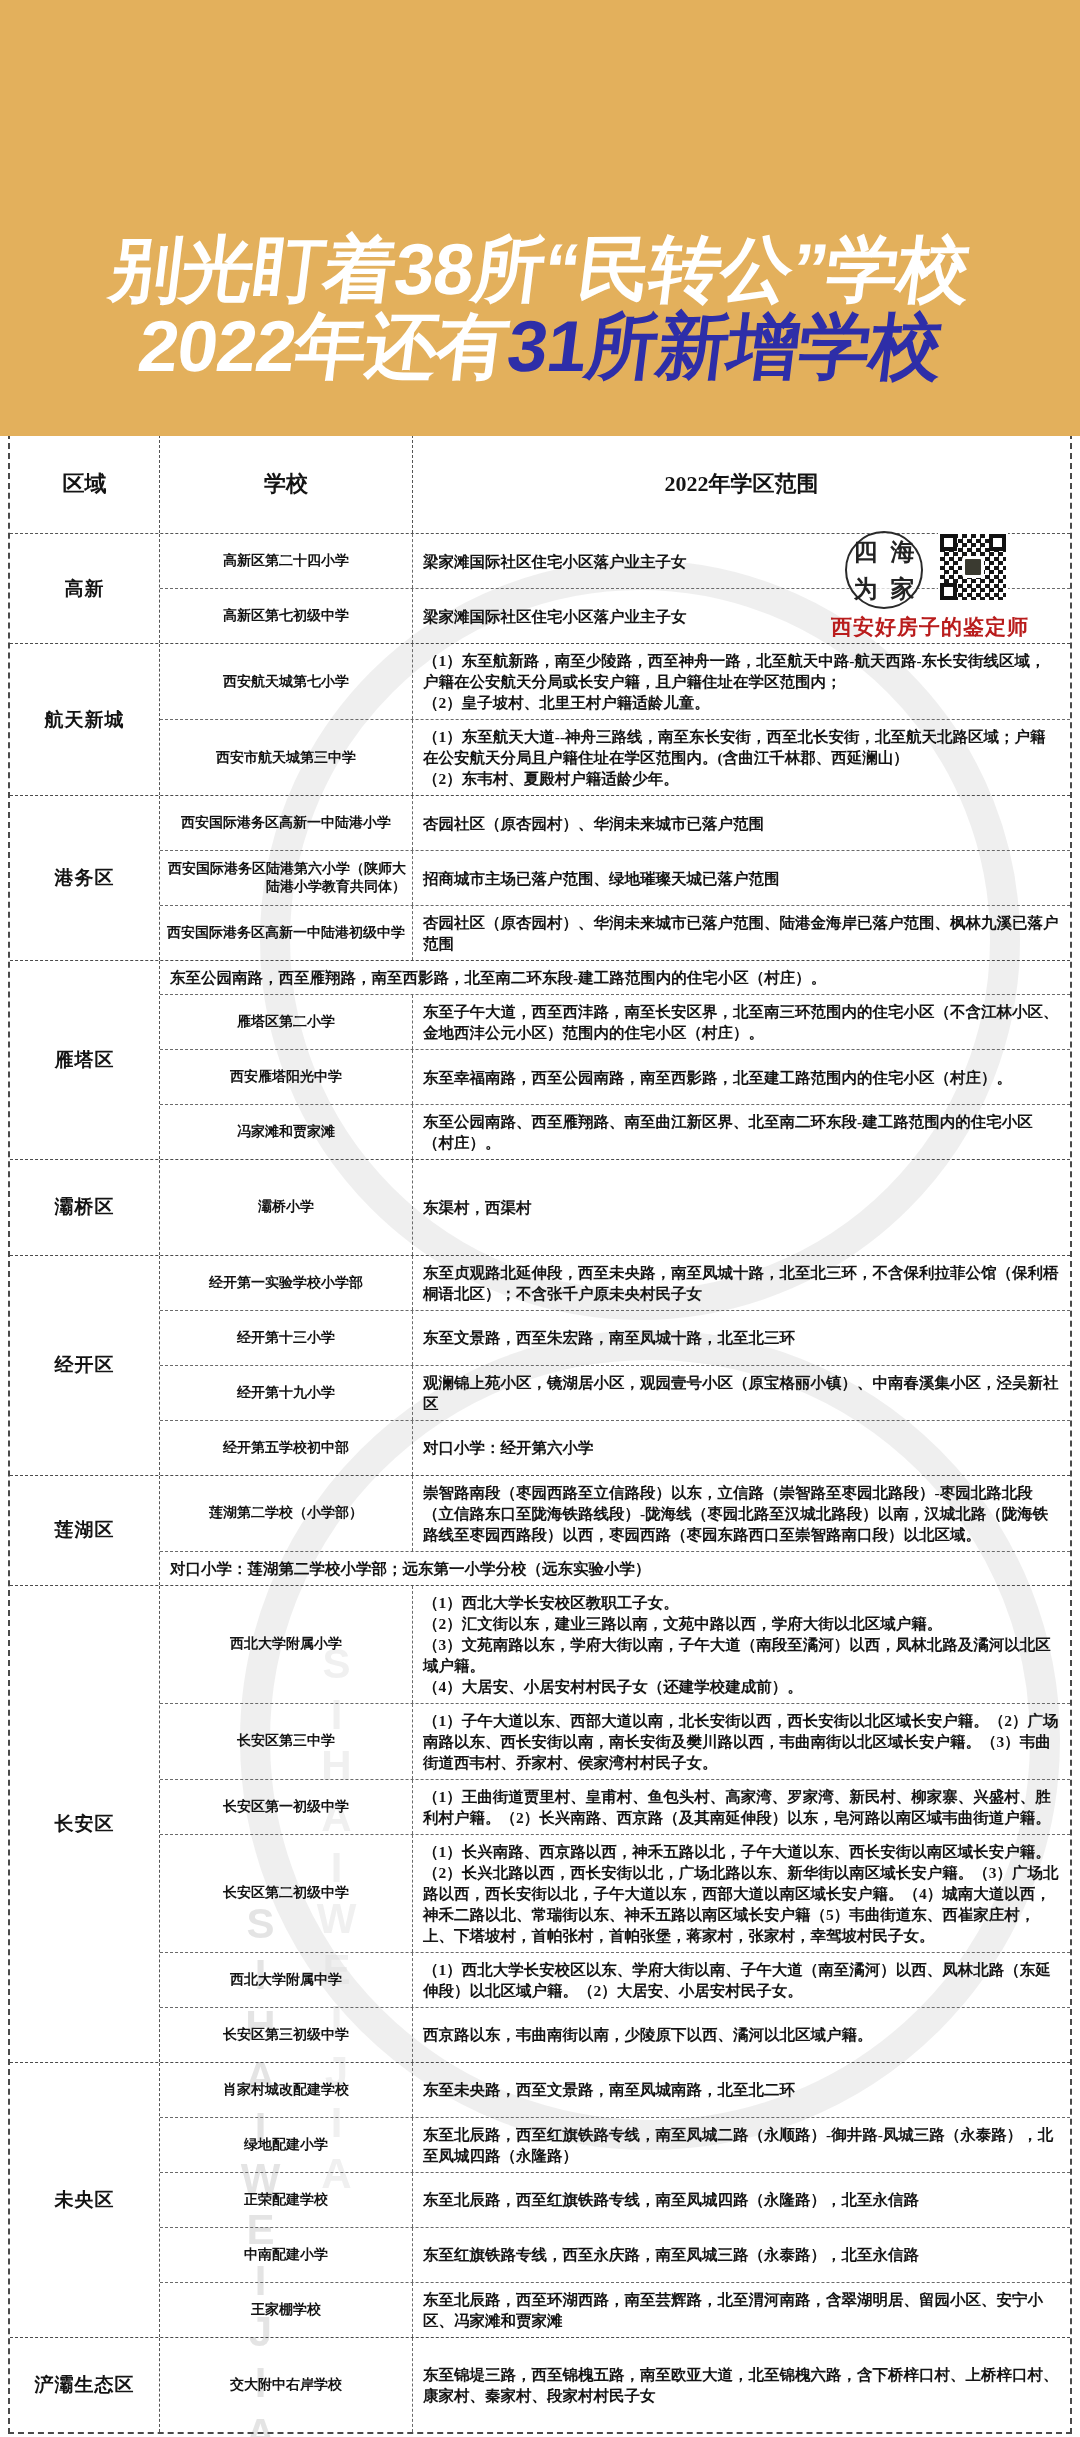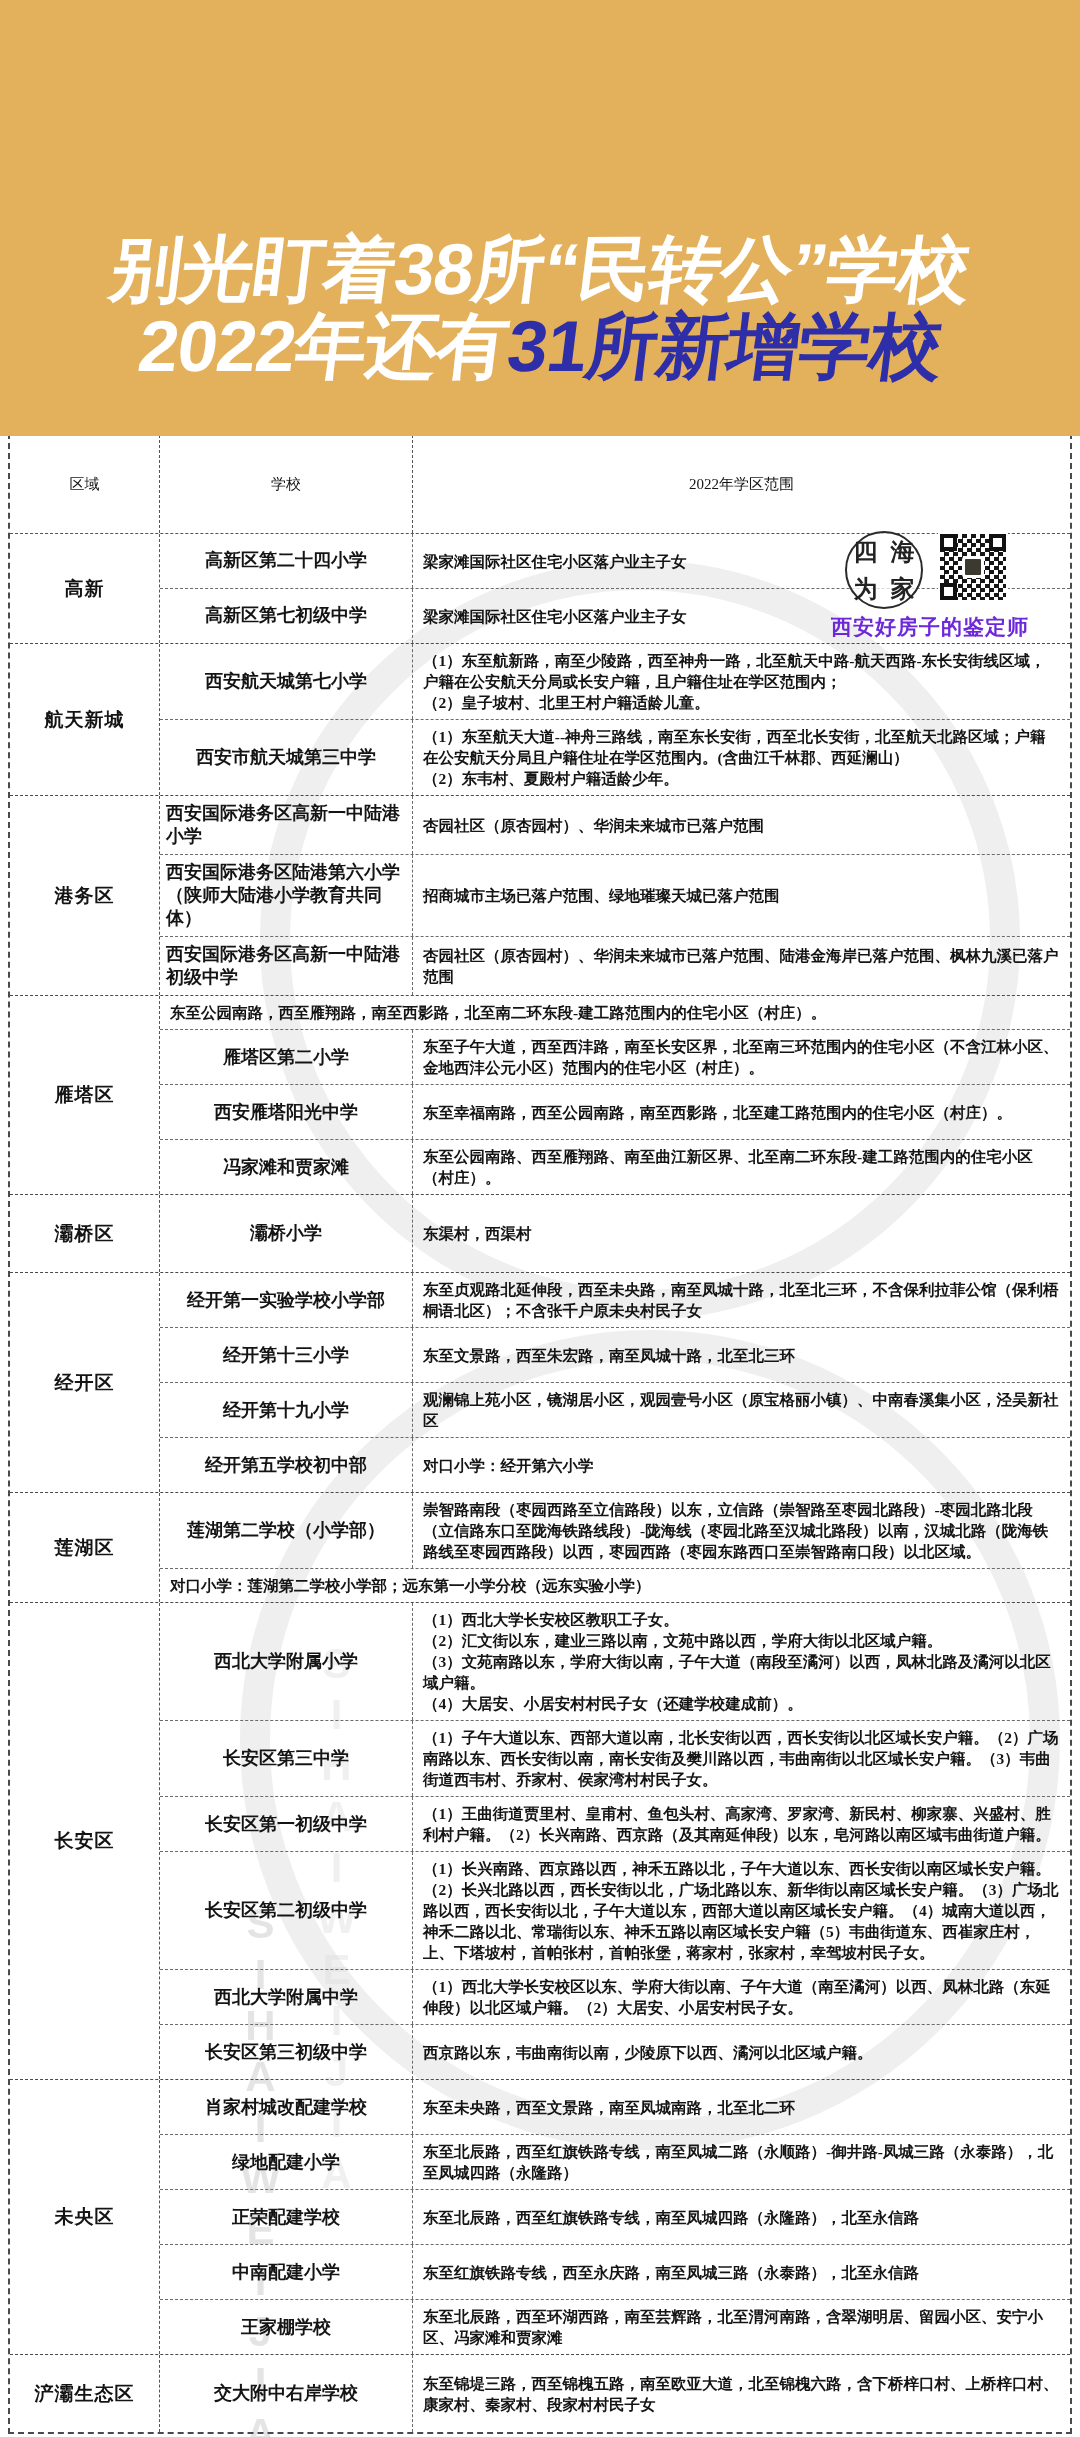--- a/index.html
+++ b/index.html
@@ -36,40 +36,40 @@
   
   .table-wrap{
     position:absolute;left:8px;right:8px;top:433px;bottom:3px;
     border:2px dashed #4a4a4a;box-sizing:border-box;
     display:flex;flex-direction:column;overflow:hidden;z-index:1;
     background:transparent;
   }
   .thead{display:flex;flex:0 0 98px;border-bottom:1px dashed #555;}
   .thead .hc{
     display:flex;align-items:center;justify-content:center;
-    font-weight:normal;font-size:15px;box-sizing:border-box;
+    font-weight:bold;font-size:22px;box-sizing:border-box;
   }
   .hc.c1{flex:0 0 150px;border-right:1px dashed #555;}
   .hc.c2{flex:0 0 253px;border-right:1px dashed #555;}
   .hc.c3{flex:1;}
   .sections{flex:1;display:flex;flex-direction:column;}
   .section{display:flex;flex:1;}
   .section + .section{border-top:1px dashed #4a4a4a;}
   .district-cell{
     flex:0 0 150px;display:flex;align-items:center;justify-content:center;
     font-size:19px;font-weight:bold;letter-spacing:1px;
     border-right:1px dashed #555;box-sizing:border-box;text-align:center;
     padding:0 4px;
   }
   .rows{flex:1;display:flex;flex-direction:column;}
   .row{display:flex;flex:1;}
   .row + .row{border-top:1px dashed #6a6a6a;}
   .school-cell{
     flex:0 0 253px;display:flex;align-items:center;justify-content:center;
-    text-align:left;font-weight:bold;font-size:18px;line-height:1.28;
+    text-align:right;font-weight:bold;font-size:14px;line-height:1.28;
     border-right:1px dashed #6a6a6a;box-sizing:border-box;
     padding:6px 6px;min-height:54px;
   }
   .range-cell{
     flex:1;display:flex;align-items:center;
     font-size:15.5px;line-height:21px;font-weight:bold;
     padding:6px 10px;box-sizing:border-box;white-space:pre-line;
   }
   .stamp{
     position:absolute;left:845px;top:531px;width:78px;height:78px;
@@ -90,21 +90,21 @@
   .qr .finder{position:absolute;width:17px;height:17px;border:4px solid #111;background:#fff;box-sizing:border-box;}
   .qr .f-tl{left:0;top:0;}
   .qr .f-tr{right:0;top:0;}
   .qr .f-bl{left:0;bottom:0;}
   .qr .center{
     position:absolute;left:22px;top:22px;width:22px;height:22px;
     background:#3a3a30;border:3px solid #fff;box-sizing:border-box;border-radius:4px;
   }
   .brand-caption{
     position:absolute;left:800px;top:613px;width:260px;z-index:2;
-    font-size:21px;font-weight:bold;color:#6d28d9;text-align:center;
+    font-size:21px;font-weight:bold;color:#b91c1c;text-align:center;
     letter-spacing:1px;white-space:nowrap;
   }
 </style>
 </head>
 <body>
 
 <div class="wm-ring r1"></div>
 <div class="wm-ring r2"></div>
 <div class="wm-vtext v1">SIHAIWEIJIA</div>
 <div class="wm-vtext v2">SIHAIWEIJIA</div>

